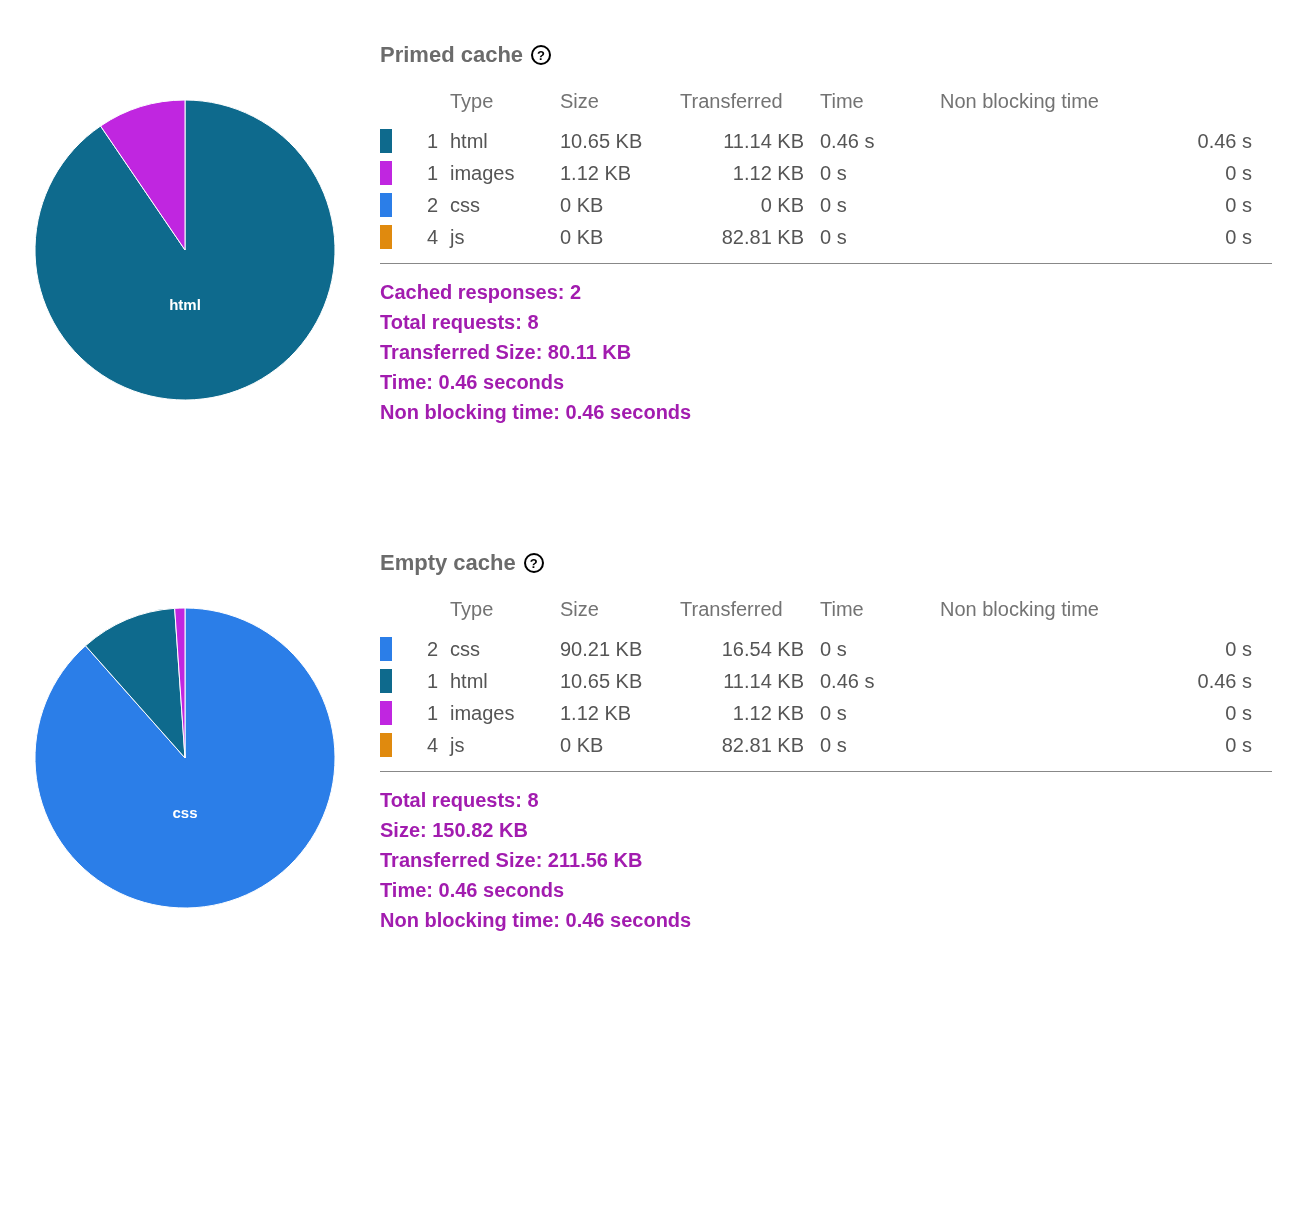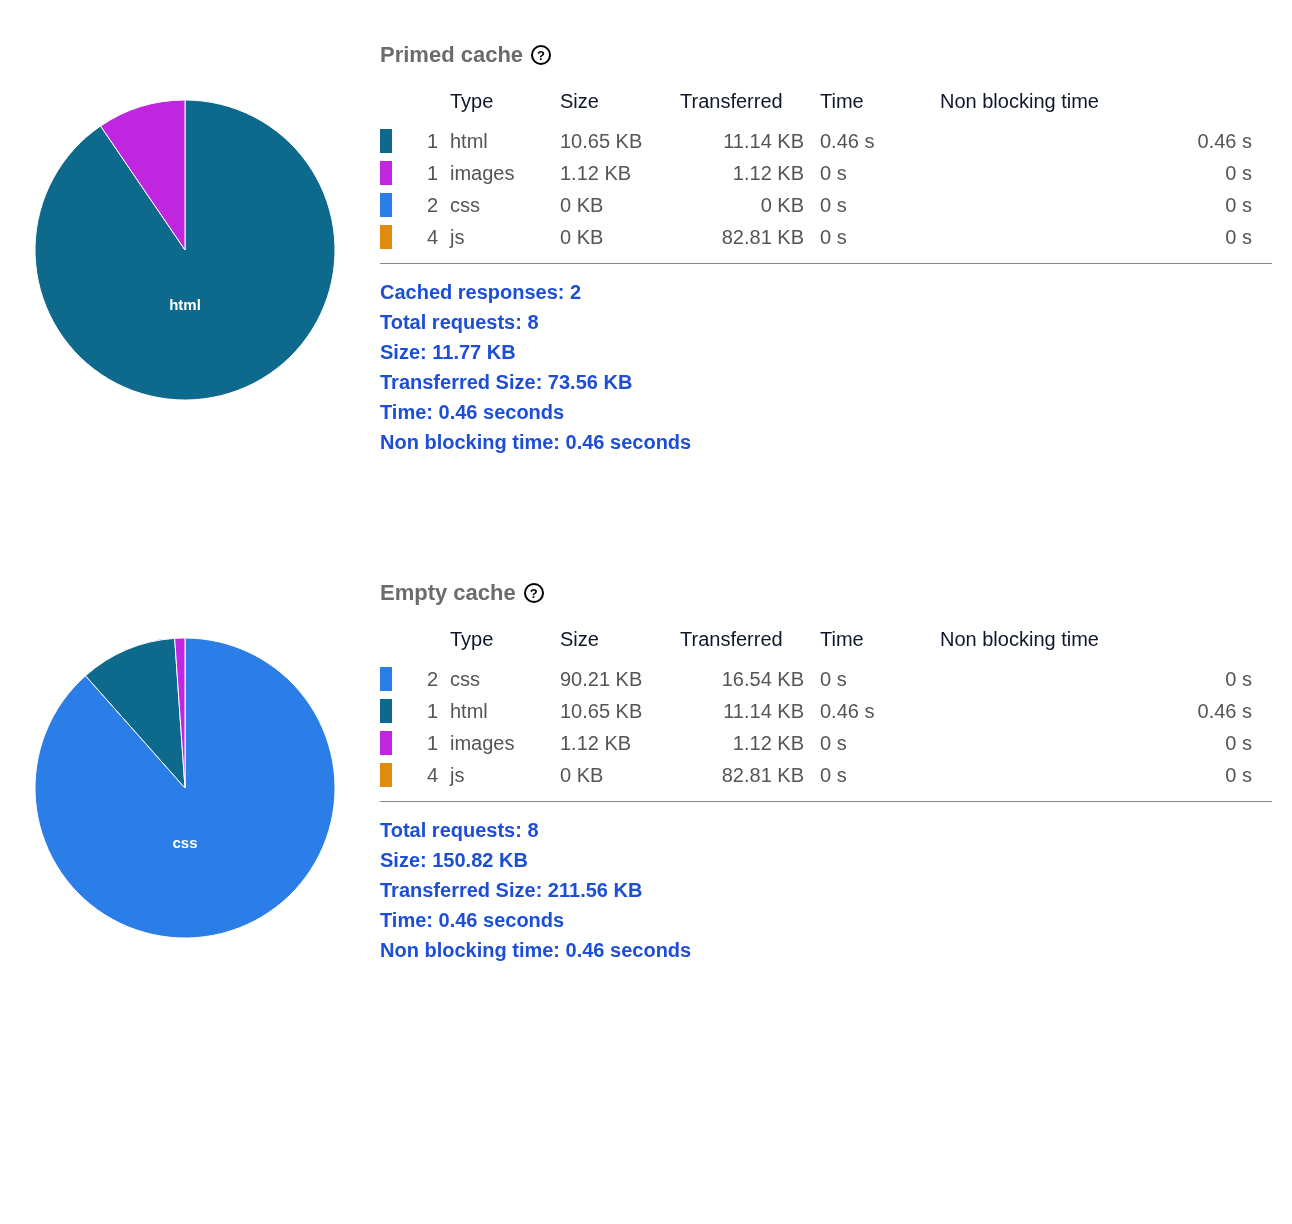--- a/index.html
+++ b/index.html
@@ -54,21 +54,21 @@
   }
   table {
     width: 100%;
     border-collapse: collapse;
     font-size: 20px;
     color: #555;
   }
   thead th {
     text-align: left;
     font-weight: 400;
-    color: #0f172a;
+    color: #737373;
     padding: 4px 8px 12px 8px;
     vertical-align: top;
   }
   tbody td {
     padding: 4px 8px;
     color: #555;
     font-weight: 400;
   }
   tbody tr:last-child td {
     padding-bottom: 14px;
@@ -87,21 +87,21 @@
   .nb-cell { text-align: right; padding-right: 20px;}
   th.nb-cell { text-align: left; }
   .hr {
     border: none;
     border-top: 1px solid #888;
     margin: 0 0 14px 0;
   }
   .summary {
     font-size: 20px;
     font-weight: 700;
-    color: #1d4ed8;
+    color: #a21caf;
     line-height: 1.4;
   }
   .summary-line { margin: 2px 0; }
   .pie-label {
     font-size: 15px;
     font-weight: 700;
     fill: #fff;
     text-anchor: middle;
   }
 </style>
@@ -178,22 +178,21 @@
         <td class="tx-cell">82.81 KB</td>
         <td class="time-cell">0 s</td>
         <td class="nb-cell">0 s</td>
       </tr>
           </tbody>
       </table>
       <hr class="hr">
       <div class="summary">
         <div class="summary-line"><span>Cached responses:</span> <span>2</span></div>
         <div class="summary-line"><span>Total requests:</span> <span>8</span></div>
-        <div class="summary-line"><span>Size:</span> <span>11.77 KB</span></div>
-        <div class="summary-line"><span>Transferred Size:</span> <span>73.56 KB</span></div>
+        <div class="summary-line"><span>Transferred Size:</span> <span>80.11 KB</span></div>
         <div class="summary-line"><span>Time:</span> <span>0.46 seconds</span></div>
         <div class="summary-line"><span>Non blocking time:</span> <span>0.46 seconds</span></div>
       </div>
     </div>
   </div>
   <div class="section">
     <div class="pie-wrap">
       <svg class="pie" width="320" height="320" viewBox="0 0 320 320">
           <path d="M 160 160 L 160 10 A 150 150 0 1 1 60.51031819130675 47.74224653234428 Z" fill="#2b7ee8" stroke="#fff" stroke-width="1"></path>
           <path d="M 160 160 L 60.51031819130675 47.74224653234428 A 150 150 0 0 1 149.65740731701285 10.356988881559118 Z" fill="#0e6a8d" stroke="#fff" stroke-width="1"></path>

